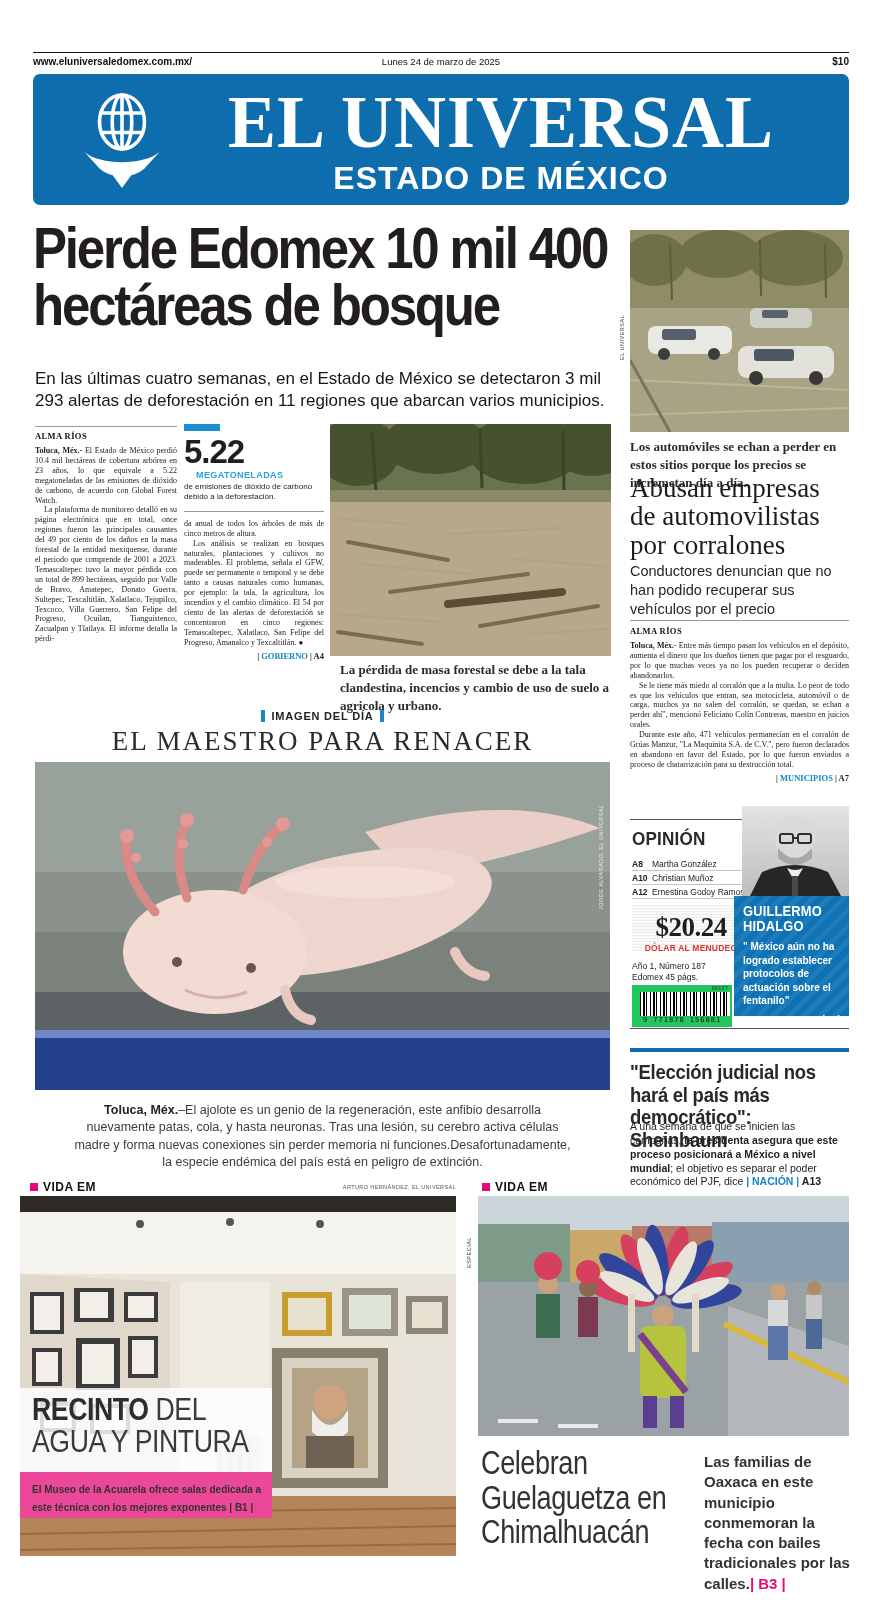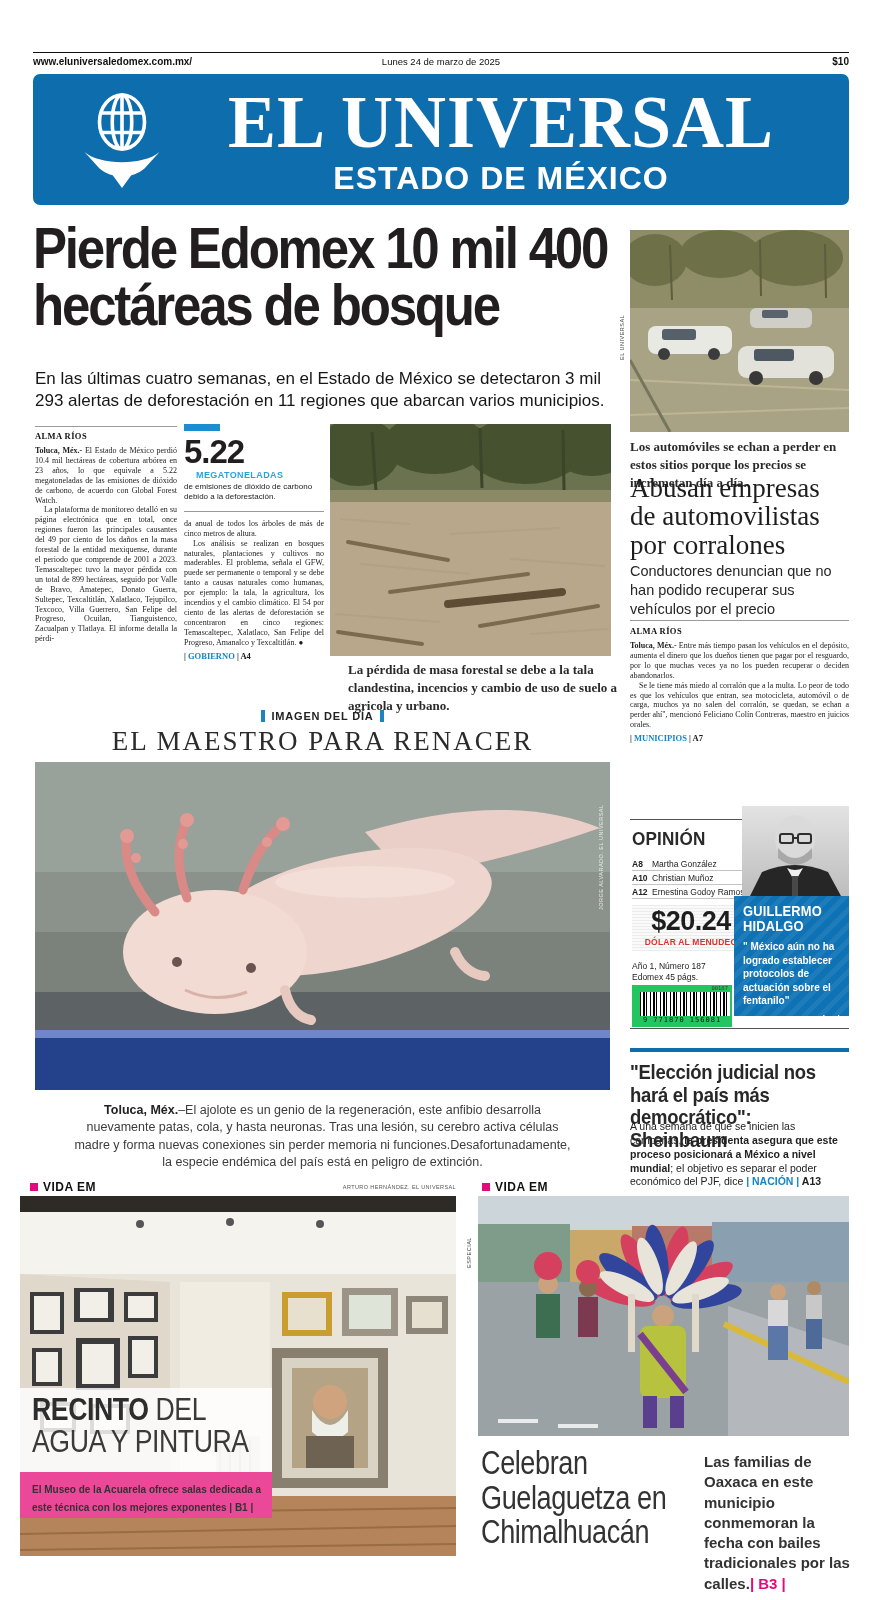--- a/index.html
+++ b/index.html
@@ -37,25 +37,25 @@
           font-family:"Liberation Serif","DejaVu Serif",serif;}
   .bodytxt{font-family:"Liberation Serif","DejaVu Serif",serif;font-size:8px;line-height:1.24;color:#1c1c1c;}
   .bodytxt p{margin:0;}
   .col1{left:35px;top:426px;width:142px;}
   .col2{left:184px;top:424px;width:140px;}
   .statbar{width:36px;height:7px;background:#1b8ed2;margin-bottom:4px;}
   .statval{font-size:33px;font-weight:800;letter-spacing:-1px;color:#221d1e;line-height:1;}
   .statunit{font-size:9px;font-weight:bold;letter-spacing:.4px;margin-top:2px;padding-left:12px;}
   .statdesc{font-size:8px;line-height:1.3;color:#222;margin-top:2px;}
   .secref{font-size:8.5px;font-weight:bold;font-family:"Liberation Serif","DejaVu Serif",serif;
-          margin-top:3px;}
+          text-align:right;margin-top:3px;}
   .photo3{left:330px;top:424px;width:281px;height:232px;}
   .cap{font-family:Liberation Serif, serif;font-weight:bold;font-size:13px;
        line-height:1.4;color:#2a2a2a;}
-  .cap3{left:348px;top:661px;width:281px;}
+  .cap3{left:340px;top:661px;width:281px;}
 
   
   .railphoto{left:630px;top:230px;width:219px;height:202px;}
   .vcred{font-size:5.5px;letter-spacing:.5px;color:#444;writing-mode:vertical-rl;
          transform:rotate(180deg);text-transform:uppercase;}
   .vcred.car{left:619px;top:240px;height:120px;}
   .railcap{left:630px;top:438px;width:219px;}
   .railhead{left:630px;top:474px;width:219px;font-family:"Liberation Serif","DejaVu Serif",serif;
             font-size:27px;line-height:1.05;color:#1d1d1d;}
   .raildeck{left:630px;top:562px;width:219px;font-size:14.5px;line-height:1.3;color:#262626;}
@@ -76,21 +76,21 @@
   
   .oprule-top{left:630px;top:819px;width:128px;border-top:1px solid #555;}
   .oprule-bot{left:630px;top:1028px;width:219px;border-top:1px solid #555;}
   .optitle{left:632px;top:828px;font-size:19px;font-weight:700;letter-spacing:.2px;color:#2a2a2a;
            transform:scaleX(.9);transform-origin:left;}
   .oplist{left:632px;top:857px;width:122px;}
   .oprow{display:flex;gap:5px;border-bottom:1px solid #c4c4c4;padding:1.5px 0;font-size:8.5px;color:#222;}
   .oprow b{width:15px;}
   .dollarbox{left:632px;top:905px;width:118px;height:46px;text-align:center;
              background:repeating-linear-gradient(180deg,#ececec 0 1px,#fafafa 1px 3px);}
-  .dollarval{font-size:27px;font-weight:800;letter-spacing:-.5px;color:#1d1d1d;line-height:1.1;margin-top:2px;}
+  .dollarval{font-size:27px;font-weight:800;letter-spacing:-.5px;color:#1d1d1d;line-height:1.1;margin-top:8px;font-family:Liberation Serif, serif;}
   .dollarlab{font-size:8.5px;font-weight:bold;color:#d5372f;letter-spacing:.2px;}
   .edition{left:632px;top:961px;font-size:8.5px;line-height:1.35;color:#222;}
   .barcode{left:632px;top:985px;width:100px;height:42px;background:#22c55e;}
   .bc-code{font-size:5.5px;text-align:right;color:#333;padding-right:4px;}
   .bc-stripes{height:24px;margin:1px 2px 0 8px;
      background:repeating-linear-gradient(90deg,#000 0 1px,#fff 1px 3px,#000 3px 5px,#fff 5px 6px,#000 6px 7px,#fff 7px 10px);}
   .bc-num{font-size:7px;letter-spacing:1px;color:#111;text-align:center;}
   .ghphoto{left:742px;top:806px;width:107px;height:90px;}
   .ghbox{left:734px;top:896px;width:115px;height:120px;background:#0e72b5;color:#fff;
          box-sizing:border-box;padding:8px 9px;}
@@ -252,20 +252,21 @@
   </svg>
   <div class="abs vcred car">EL UNIVERSAL</div>
   <div class="abs cap railcap">Los automóviles se echan a perder en estos sitios porque los precios se incremetan día a día.</div>
   <div class="abs railhead">Abusan empresas de automovilistas por corralones</div>
   <div class="abs raildeck">Conductores denuncian que no han podido recuperar sus vehículos por el precio</div>
   <div class="abs rule railrule"></div>
   <div class="abs byline railby">ALMA RÍOS</div>
   <div class="abs railbody bodytxt jus">
     <p><b>Toluca, Méx.-</b><span> Entre más tiempo pasan los vehículos en el depósito, aumenta el dinero que los dueños tienen que pagar por el resguardo, por lo que muchas veces ya no los pueden recuperar o deciden abandonarlos.</span></p>
     <p class="ind">Se le tiene más miedo al corralón que a la multa. Lo peor de todo es que los vehículos que entran, sea motocicleta, automóvil o de carga, muchos ya no salen del corralón, se quedan, se echan a perder ahí", mencionó Feliciano Colín Contreras, maestro en juicios orales.</p>
+    <p class="ind">Durante este año, 471 vehículos permanecían en el corralón de Grúas Manzur, "La Maquinita S.A. de C.V.", pero fueron declarados en abandono en favor del Estado, por lo que fueron enviados a proceso de chatarrización para su destrucción total.</p>
     <div class="secref">
       <span>| </span><span class="blue">MUNICIPIOS</span><span> | A7</span>
     </div>
   </div>
 
   <div class="abs kicker">
     <span class="kbar"></span>
     <span class="ktxt">IMAGEN DEL DÍA</span>
     <span class="kbar"></span>
   </div>

